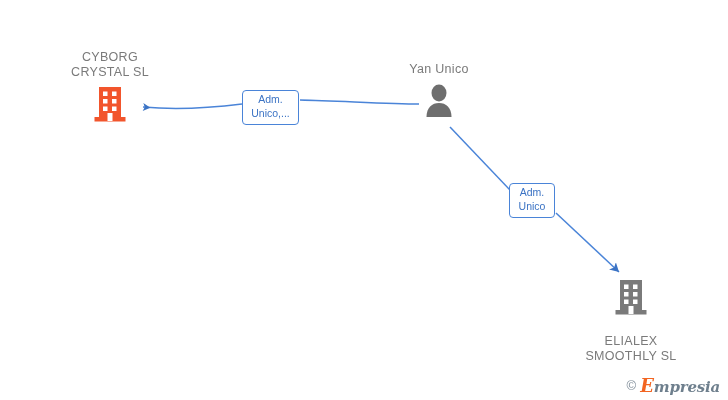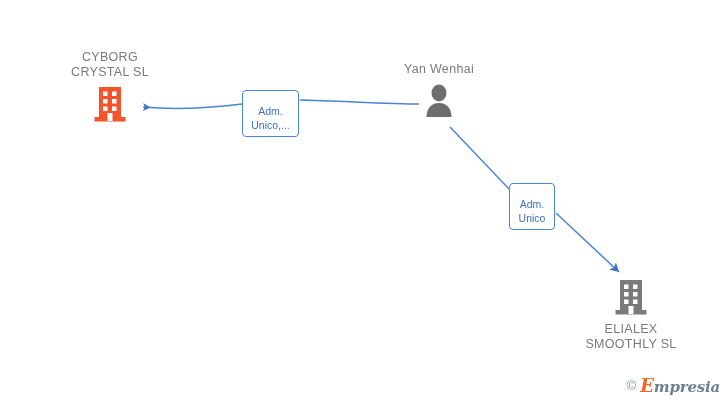--- a/index.html
+++ b/index.html
@@ -54,34 +54,34 @@
   #node-person {
     left: 354px;
     top: 62px;
   }
   #node-person .node-icon { margin-top: 6px; }
 
   #node-elialex {
     left: 546px;
     top: 278px;
   }
-  #node-elialex .node-label { margin-top: 0; }
+  #node-elialex .node-label { margin-top: 12px; }
 
   
   .edge-label {
     position: absolute;
     box-sizing: border-box;
     background: #ffffff;
     border: 1px solid #4a84d8;
     border-radius: 4px;
     color: #3b73c4;
     font-size: 10.5px;
     line-height: 14px;
     text-align: center;
-    padding: 13px 5px 4px 5px;
+    padding: 1px 5px 4px 5px;
     white-space: pre-line;
   }
   #edge-label-1 {
     left: 242px;
     top: 90px;
     width: 57px;
   }
   #edge-label-2 {
     left: 509px;
     top: 183px;
@@ -150,21 +150,21 @@
         <rect x="10" y="14" width="4.5" height="4.5" fill="#ffffff"></rect>
         <rect x="19" y="14" width="4.5" height="4.5" fill="#ffffff"></rect>
         <rect x="10" y="21.5" width="4.5" height="4.5" fill="#ffffff"></rect>
         <rect x="19" y="21.5" width="4.5" height="4.5" fill="#ffffff"></rect>
         <rect x="14.5" y="28" width="5" height="8" fill="#ffffff"></rect>
       </svg>
     </span>
   </div>
 
   <div class="node" id="node-person">
-    <div class="node-label">Yan Wenhai</div>
+    <div class="node-label">Yan Unico</div>
     <span class="node-icon">
       <svg width="32" height="34" viewBox="0 0 32 34" xmlns="http://www.w3.org/2000/svg">
         <ellipse cx="16" cy="10" rx="7.5" ry="8.5" fill="#6e6e6e"></ellipse>
         <path d="M3.5,34 C3.5,24.5 9,20 16,20 C23,20 28.5,24.5 28.5,34 Z" fill="#6e6e6e"></path>
       </svg>
     </span>
   </div>
 
   <div class="node" id="node-elialex">
     <span class="node-icon">

